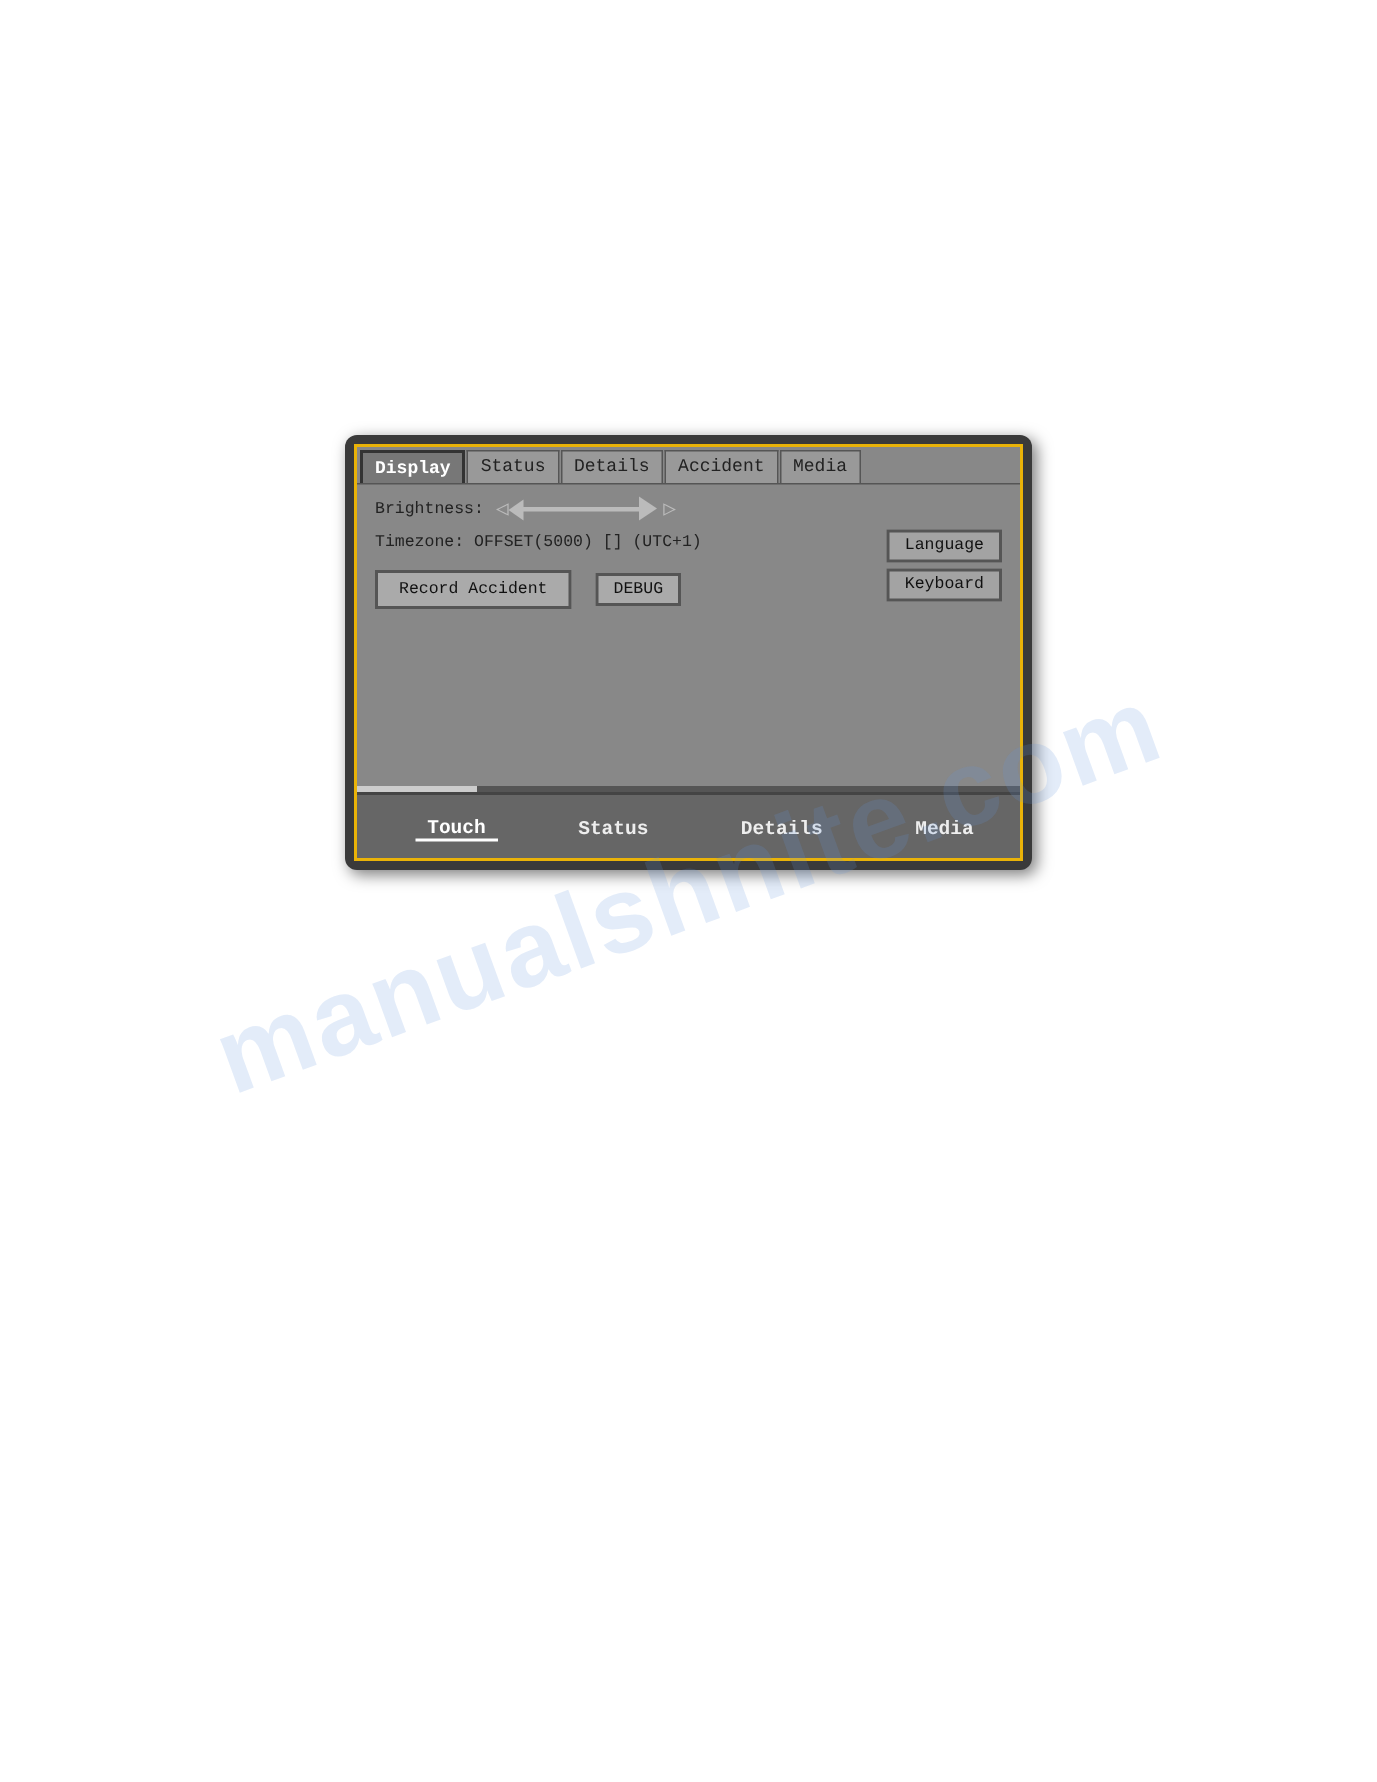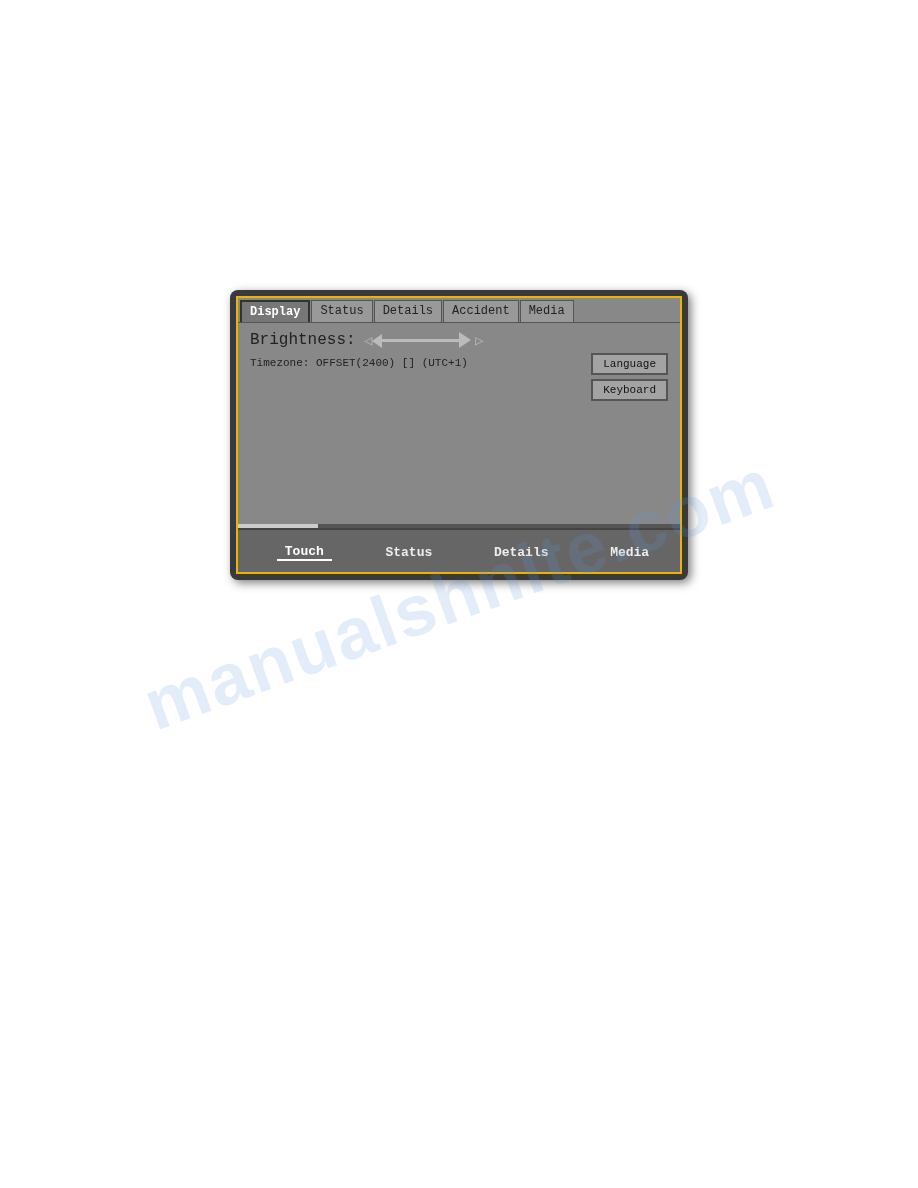--- a/index.html
+++ b/index.html
@@ -79,21 +79,21 @@
       border-bottom: none;
     }
 
     .brightness-row {
       display: flex;
       align-items: center;
       margin-bottom: 8px;
     }
 
     .brightness-label {
-      font-size: 16px;
+      font-size: 11px;
       color: #222;
       margin-right: 8px;
       text-align: right;
     }
 
     .slider-container {
       display: flex;
       align-items: center;
       position: relative;
       width: 120px;
@@ -262,22 +262,26 @@
 
           <span style="font-size:14px; color:#bbb; margin-right:2px;">◁</span>
           <div class="slider-track">
             <div class="slider-thumb"></div>
           </div>
 
           <span style="font-size:14px; color:#bbb; margin-left:2px;">▷</span>
         </div>
       </div>
 
-      <div class="timezone-row">Timezone: OFFSET(2400) [] (UTC+1)</div>
-
+      <div class="timezone-row">Timezone: OFFSET(5000) [] (UTC+1)</div>
+
+      <div class="bottom-buttons-row">
+        <button class="btn-record">Record Accident</button>
+        <button class="btn-debug">DEBUG</button>
+      </div>
 
     </div>
 
     <div class="progress-bar">
       <div class="progress-bar-fill"></div>
     </div>
 
     <div class="nav-bar">
       <div class="nav-item active-nav">Touch</div>
       <div class="nav-item">Status</div>

